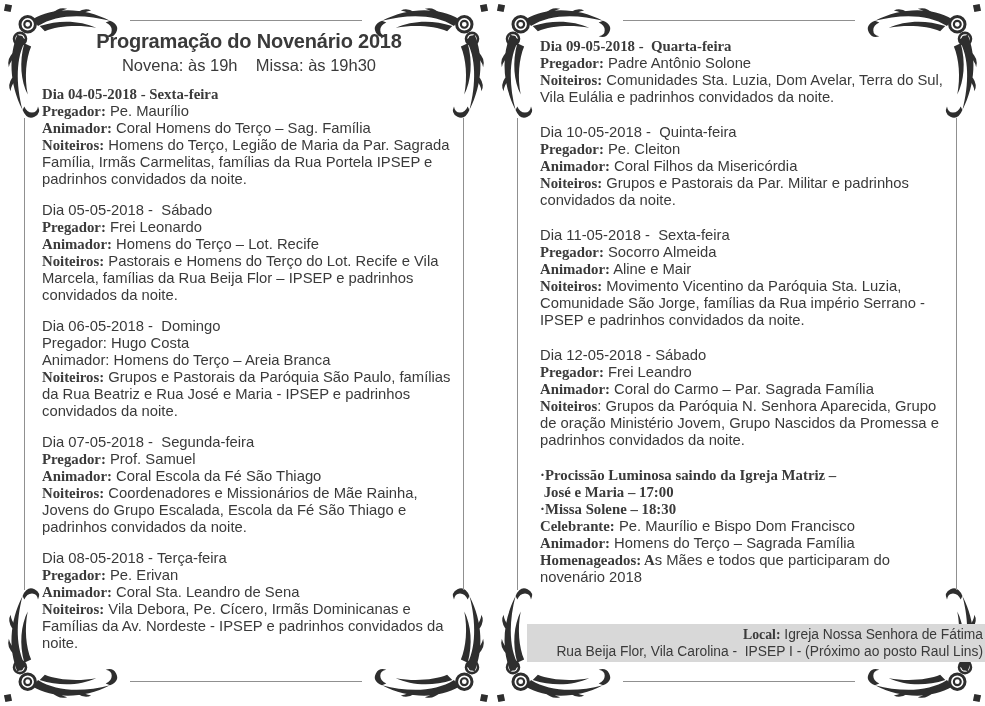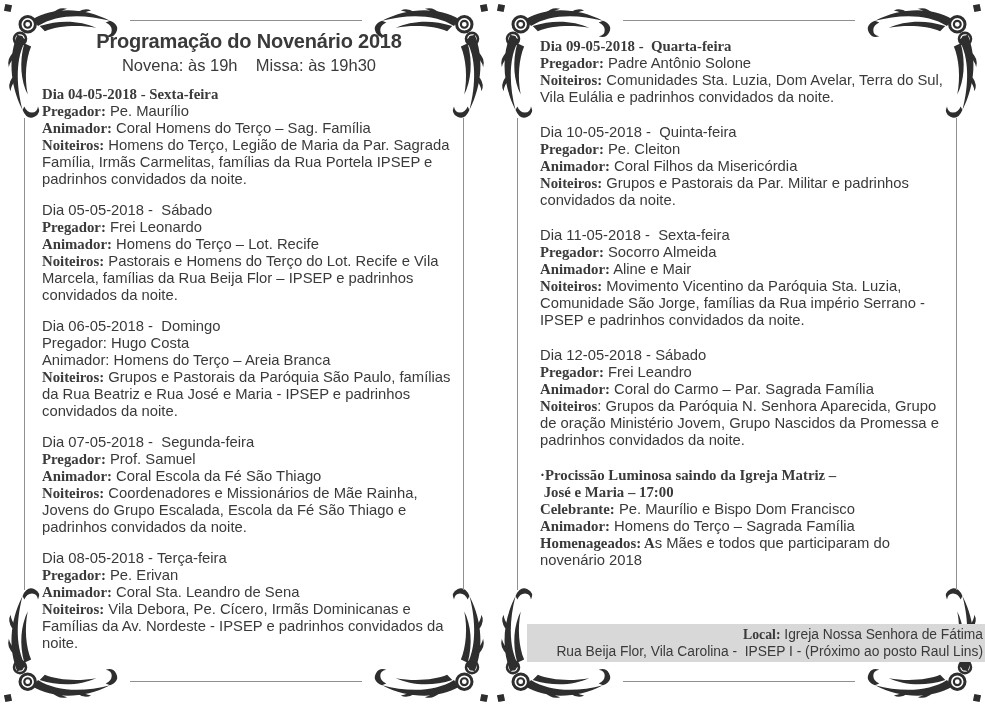--- a/index.html
+++ b/index.html
@@ -173,20 +173,21 @@
           </div>
           <div class="entry">
             <p class="line"><span>Dia 12-05-2018 - Sábado</span></p>
             <p class="line"><b>Pregador:</b><span> Frei Leandro</span></p>
             <p class="line"><b>Animador:</b><span> Coral do Carmo – Par. Sagrada Família</span></p>
             <p class="line"><b>Noiteiros</b><span>: Grupos da Paróquia N. Senhora Aparecida, Grupo de oração Ministério Jovem, Grupo Nascidos da Promessa e padrinhos convidados da noite.</span></p>
           </div>
           <div class="entry">
             <p class="line"><b>·Procissão Luminosa saindo da Igreja Matriz –</b></p>
             <p class="line"><b> José e Maria – 17:00</b></p>
+            <p class="line"><b>·Missa Solene – 18:30</b></p>
             <p class="line"><b>Celebrante:</b><span> Pe. Maurílio e Bispo Dom Francisco</span></p>
             <p class="line"><b>Animador:</b><span> Homens do Terço – Sagrada Família</span></p>
             <p class="line"><b>Homenageados: A</b><span>s Mães e todos que participaram do novenário 2018</span></p>
           </div>
         </div>
       <div class="local-box">
         <p class="line"><b>Local:</b><span> Igreja Nossa Senhora de Fátima</span></p>
         <p class="line">Rua Beija Flor, Vila Carolina -  IPSEP I - (Próximo ao posto Raul Lins)</p>
       </div>
     </div>

